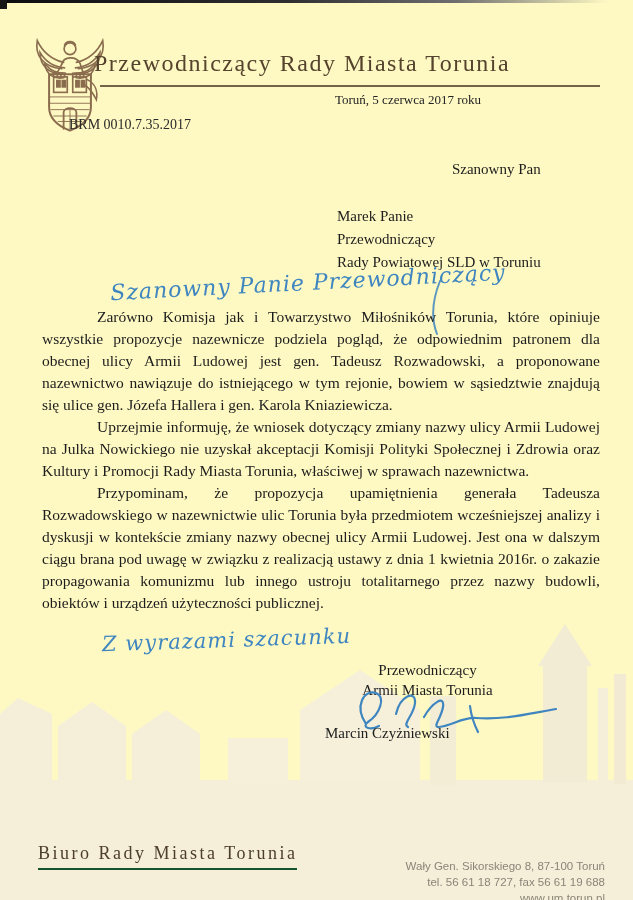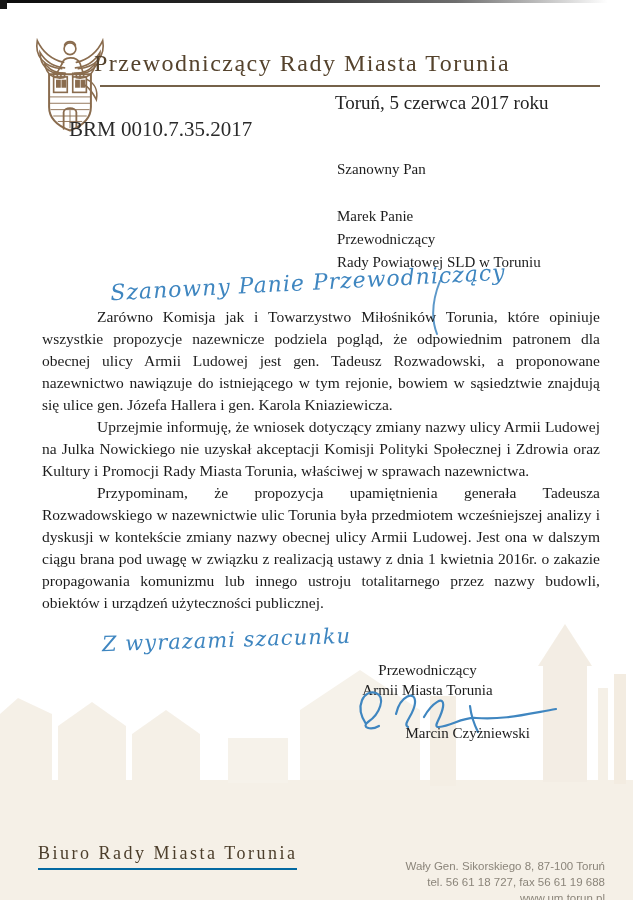--- a/index.html
+++ b/index.html
@@ -1,52 +1,52 @@
 <!DOCTYPE html>
 <html lang="pl"><head>
 <meta charset="utf-8">
 <style>
   html,body{margin:0;padding:0;background:#e9e9e9;}
   .page{
     position:relative;width:633px;height:900px;margin:0 auto;
-    background:#ffffff;overflow:hidden;
+    background:#fef9c3;overflow:hidden;
     font-family:"Liberation Serif",serif;color:#1c1c1c;
   }
   
   .scan-edge-top{position:absolute;top:0;left:0;width:633px;height:3px;
     background:linear-gradient(to right,#0c0c0c 0%,#2e2e2e 45%,#6e6e6e 72%,rgba(160,160,160,0) 96%);}
   .scan-edge-corner{position:absolute;top:0;left:0;width:7px;height:9px;background:#161616;}
   
   .watermark{position:absolute;left:0;top:618px;width:633px;height:282px;pointer-events:none;}
   
   .crest{position:absolute;left:26px;top:36px;width:88px;height:100px;}
   .header-title{position:absolute;left:94px;top:50px;width:520px;
     font-size:24px;letter-spacing:1.5px;color:#55432d;white-space:nowrap;}
   .header-rule{position:absolute;left:100px;top:85px;width:500px;height:2px;background:#75624a;}
-  .dateline{position:absolute;left:335px;top:92px;font-size:19px;color:#232323;}
-  .reference{position:absolute;left:69px;top:117px;font-size:21px;color:#2a2a2a;text-align:right;}
+  .dateline{position:absolute;left:335px;top:92px;font-size:13px;color:#232323;}
+  .reference{position:absolute;left:69px;top:117px;font-size:14px;color:#2a2a2a;text-align:right;}
   
   .recipient{position:absolute;left:337px;top:158px;font-size:15px;line-height:23px;}
-  .recipient .salutation{margin-bottom:24px;}
+  .recipient .salutation{margin-bottom:24px;text-align:right;}
   
   .hand{color:#3f86c0;font-style:italic;font-family:"DejaVu Serif",serif;white-space:nowrap;}
   .greeting{position:absolute;left:110px;top:270px;font-size:22px;transform:rotate(-3deg);letter-spacing:1px;}
   .closing{position:absolute;left:102px;top:628px;font-size:21px;transform:rotate(-2deg);letter-spacing:1px;}
   .ink-descender{position:absolute;left:428px;top:280px;width:16px;height:56px;}
   
   .body-text{position:absolute;left:42px;top:306px;width:558px;
     font-size:15.5px;line-height:22px;text-align:justify;}
   .body-text p{margin:0;text-indent:55px;}
   
   .sig-block{position:absolute;left:325px;top:660px;width:205px;text-align:center;font-size:15px;line-height:20px;}
   .sig-scribble{position:absolute;left:350px;top:686px;width:215px;height:52px;}
-  .sig-name{position:absolute;left:325px;top:725px;width:205px;text-align:right;font-size:15px;}
+  .sig-name{position:absolute;left:325px;top:725px;width:205px;text-align:left;font-size:15px;}
   
   .footer-office{position:absolute;left:38px;top:843px;font-size:18px;letter-spacing:2.5px;
-    color:#4c3e2b;padding-bottom:4px;border-bottom:2px solid #0369a1;white-space:nowrap;}
+    color:#4c3e2b;padding-bottom:4px;border-bottom:2px solid #14532d;white-space:nowrap;}
   .footer-address{position:absolute;right:28px;top:858px;text-align:right;
     font-family:"Liberation Sans",sans-serif;font-size:11.5px;line-height:16px;color:#8b857a;}
 </style>
 </head>
 <body>
 
 <div class="page">
 
   <div class="scan-edge-top"></div>
   <div class="scan-edge-corner"></div>

